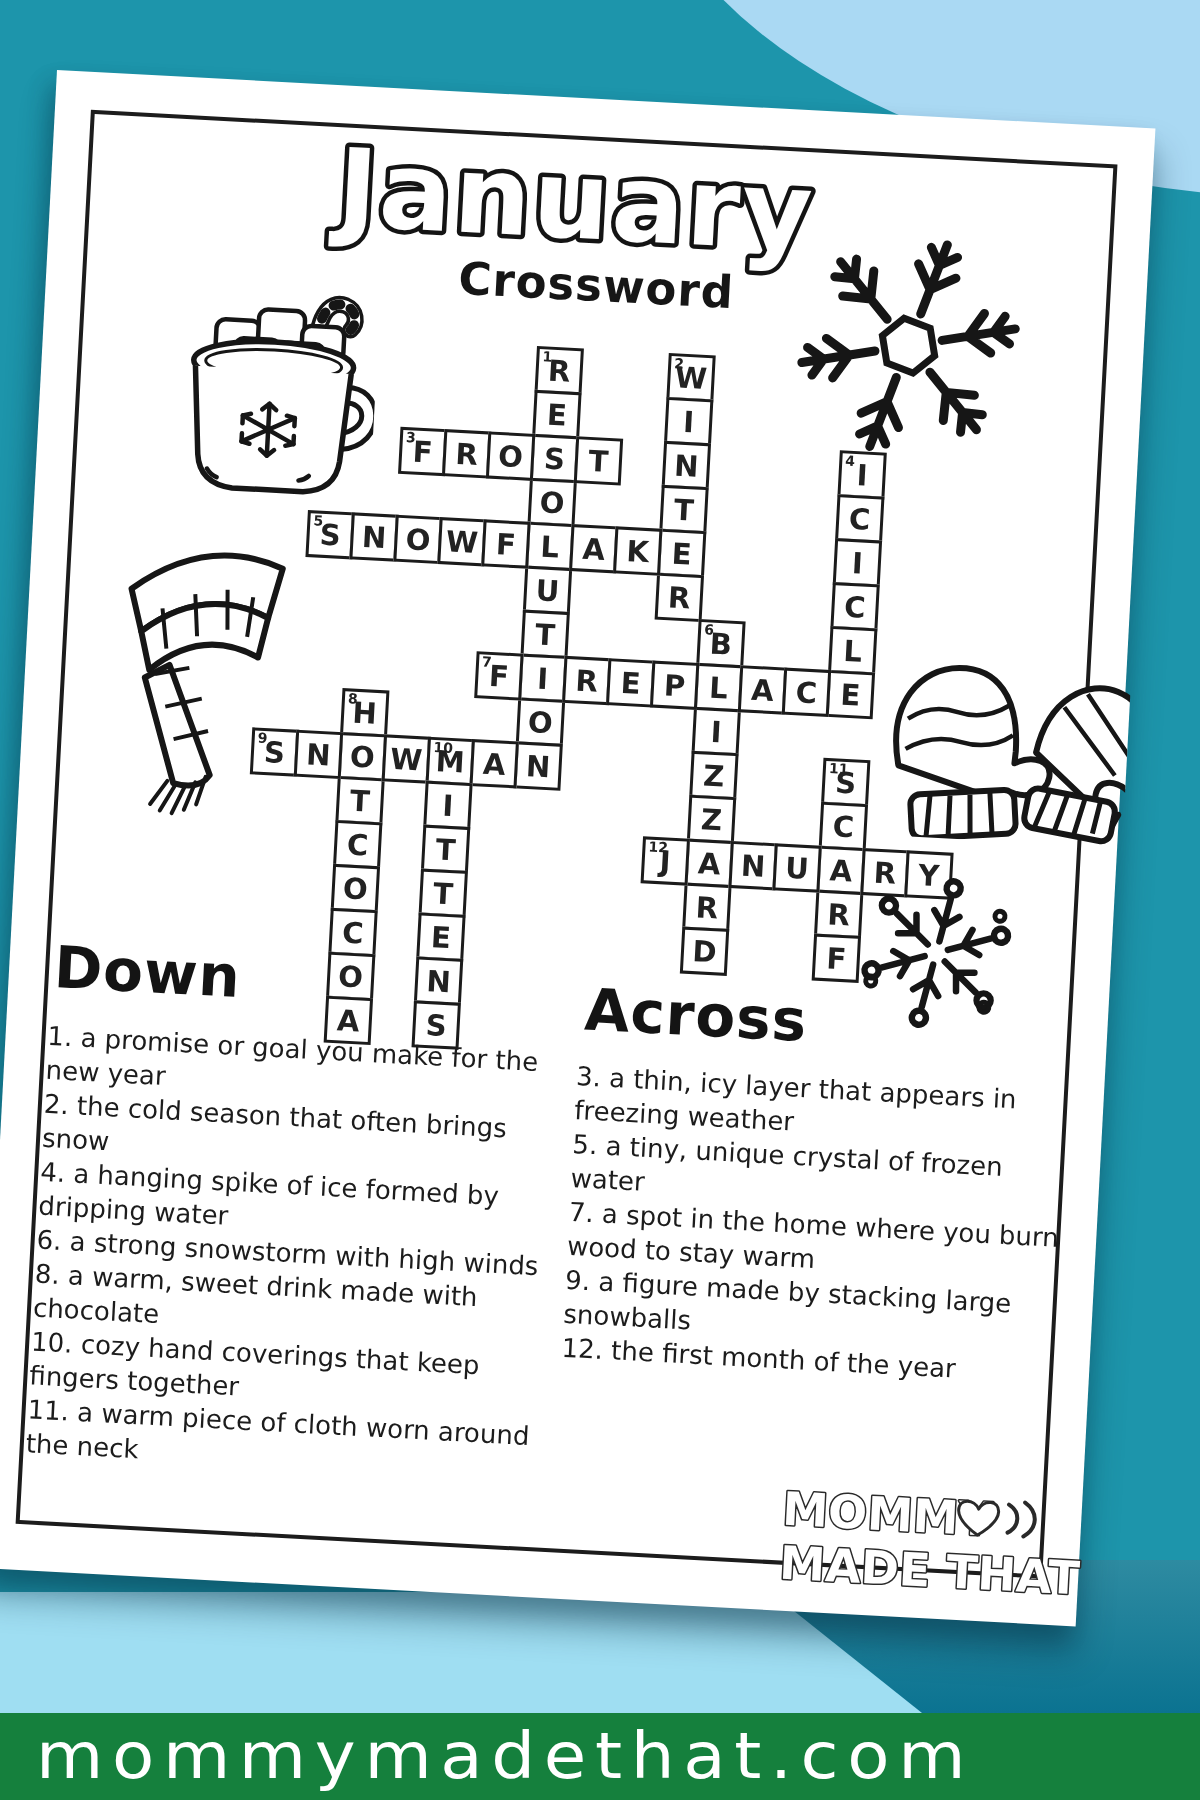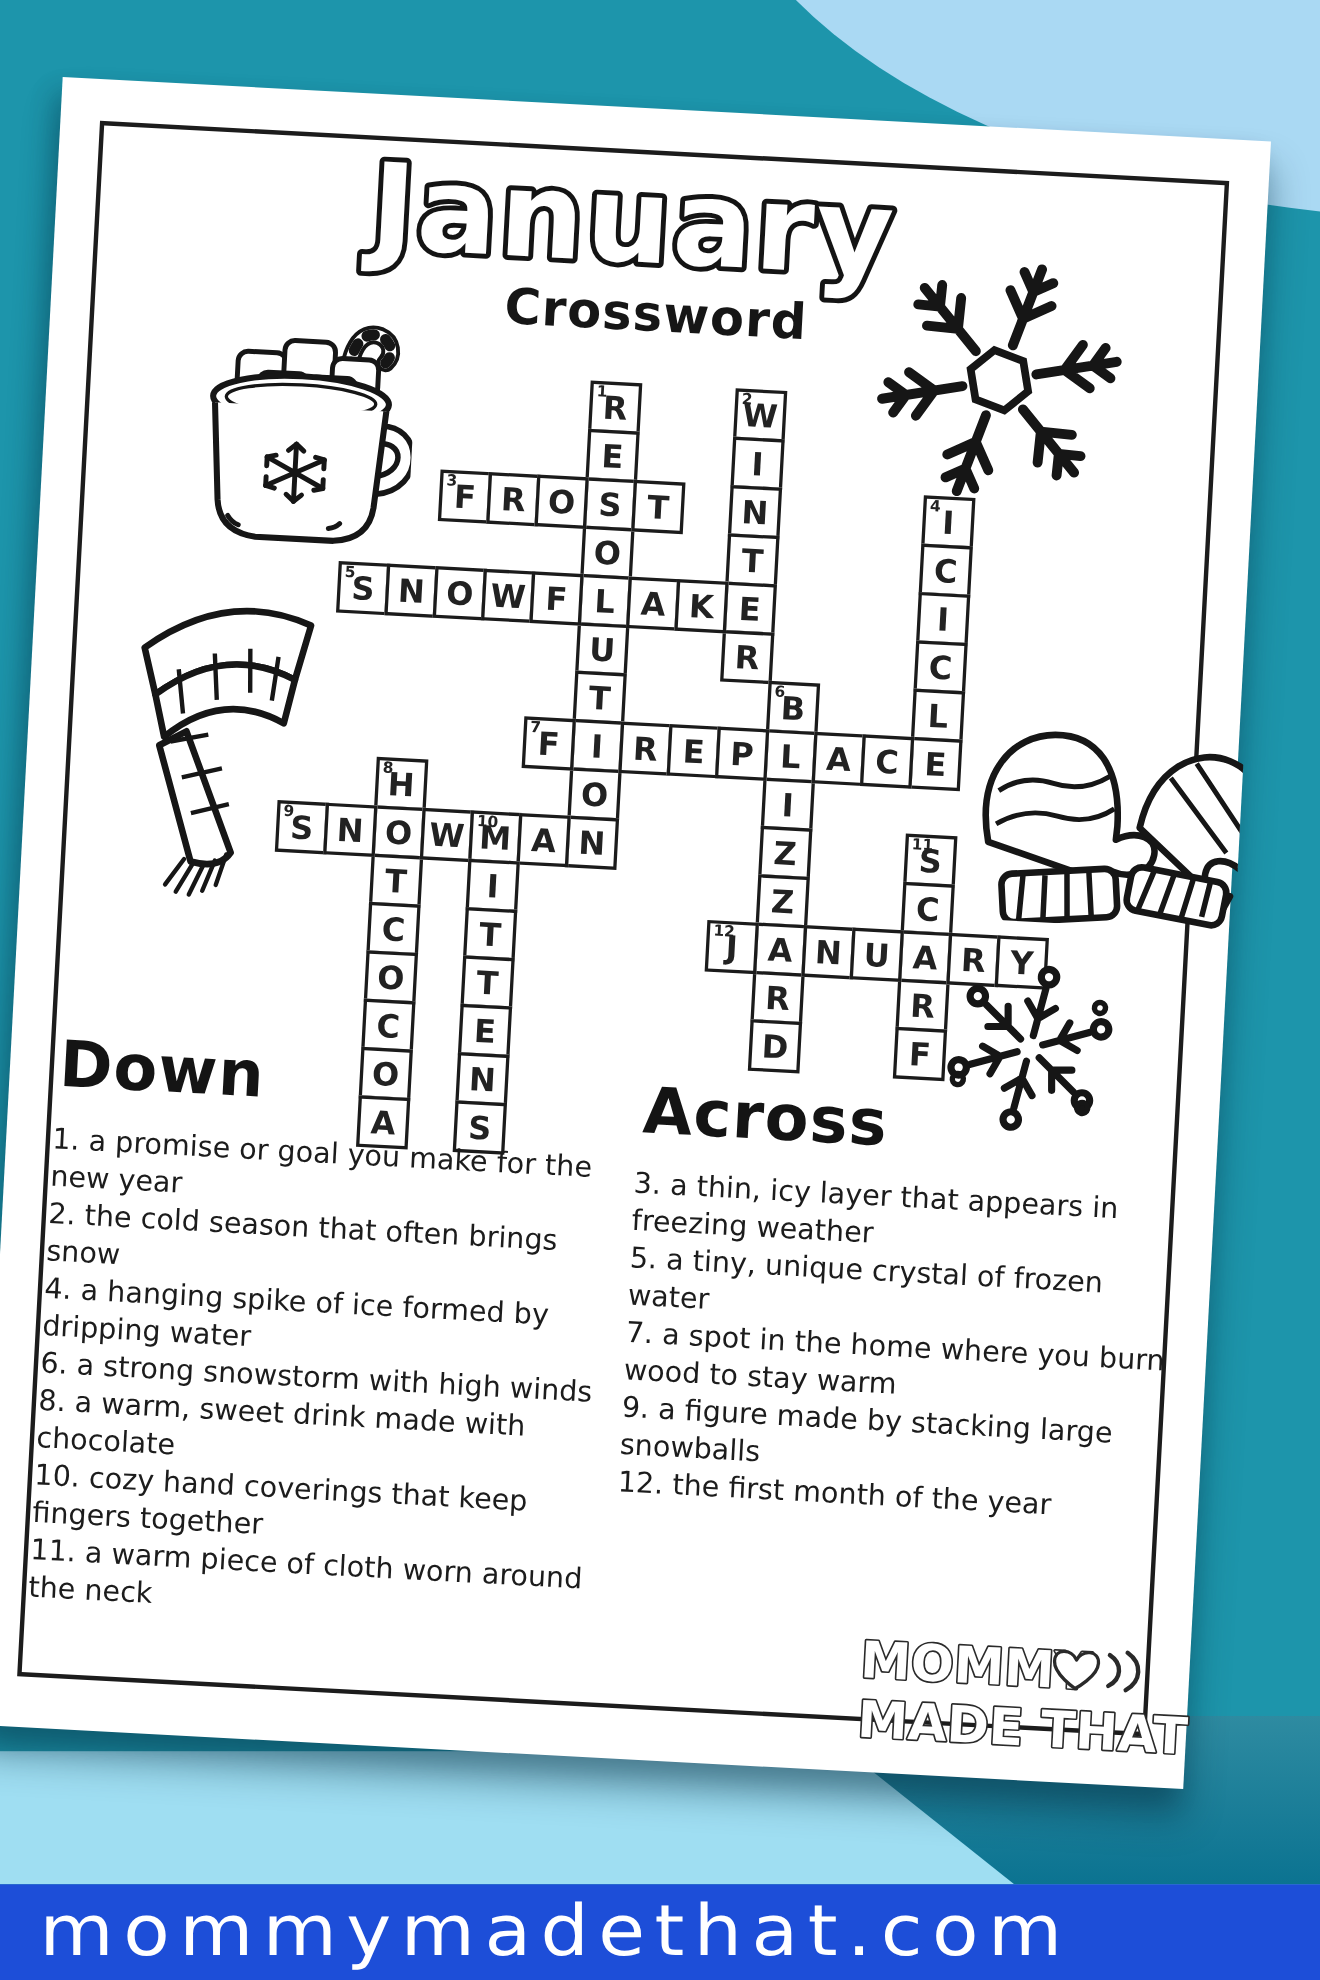--- a/index.html
+++ b/index.html
@@ -12,21 +12,21 @@
   .blue-corner{
     position:absolute;left:640px;top:-200px;width:760px;height:400px;
     background:#aad9f3;border-bottom-left-radius:700px 380px;
   }
   .blue-band{position:absolute;left:0;top:1592px;width:1200px;height:121px;background:#9fdef2;}
   .teal-wedge{
     position:absolute;left:0;top:1560px;width:1200px;height:153px;
     background:linear-gradient(180deg,#2e8ba1,#0b7391);
     clip-path:polygon(730px 0,1200px 0,1200px 153px,922px 153px);
   }
-  .bottom-bar{position:absolute;left:0;top:1713px;width:1200px;height:87px;background:#1d4ed8;}
+  .bottom-bar{position:absolute;left:0;top:1713px;width:1200px;height:87px;background:#15803d;}
   .bottom-bar .url{
     position:absolute;left:36px;top:6px;color:#ffffff;
     font-size:64px;font-weight:500;letter-spacing:8px;
     transform:scaleX(1.08);transform-origin:left center;white-space:nowrap;
   }
   
   .paper{
     position:absolute;left:57px;top:70px;width:1100px;height:1500px;background:#ffffff;
     transform:rotate(3.05deg);transform-origin:top left;
     box-shadow:2px 26px 34px rgba(5,45,65,.42),-8px 12px 20px rgba(5,45,65,.22);

